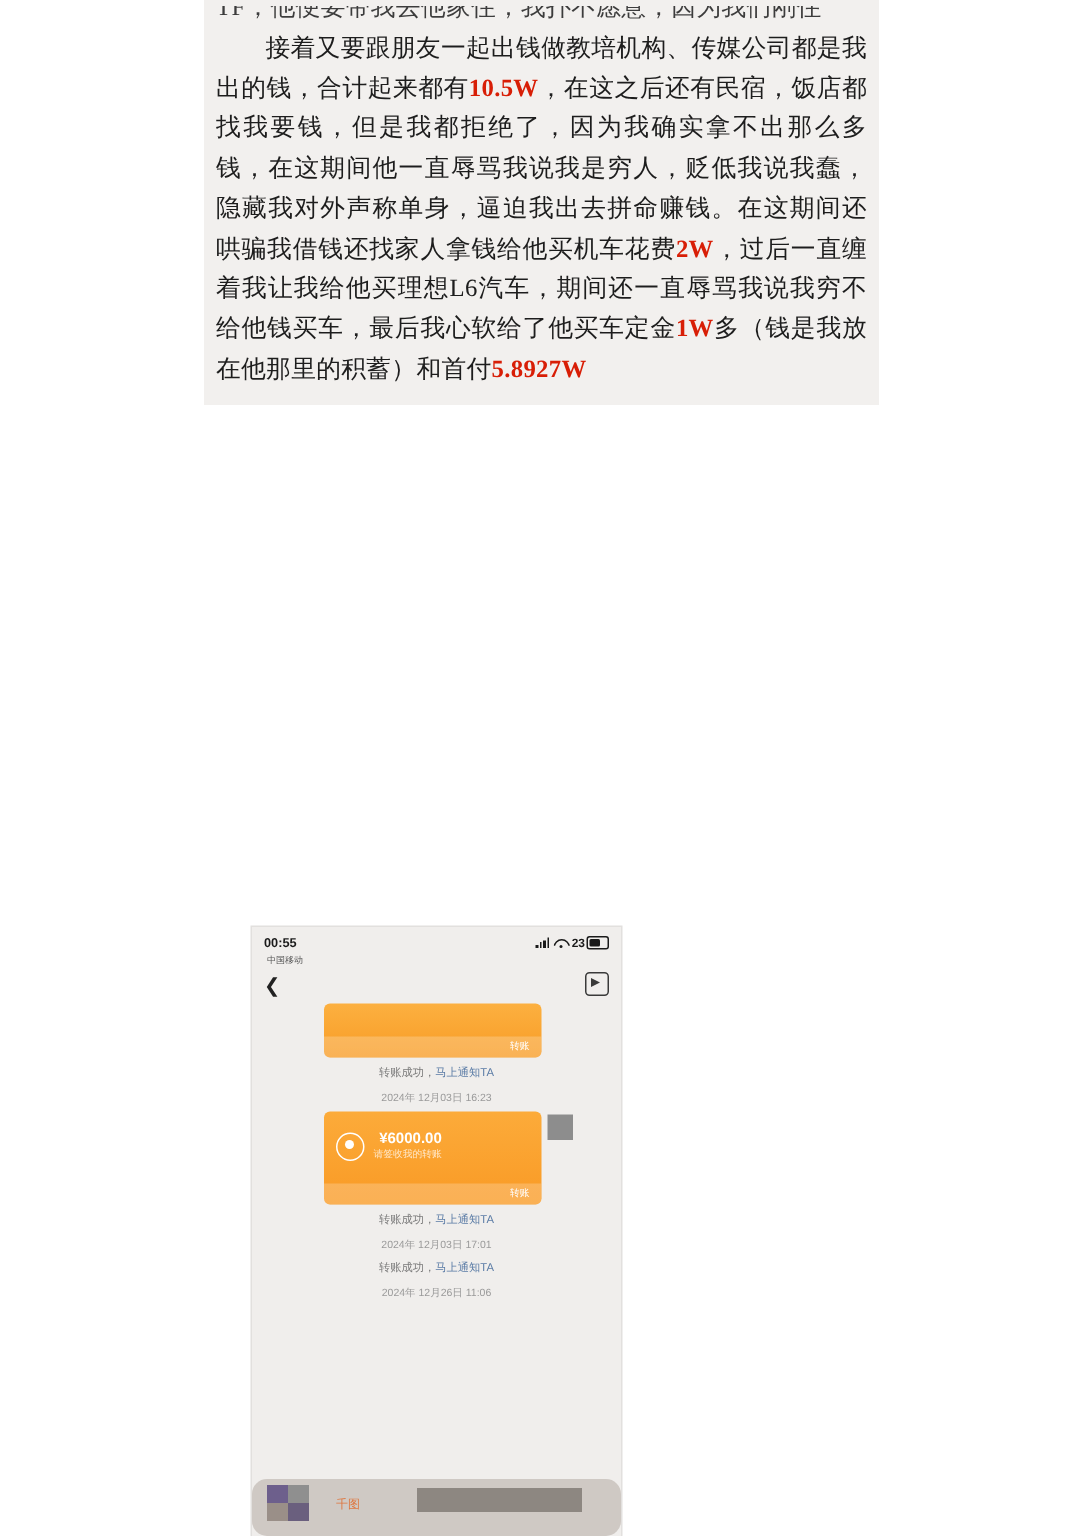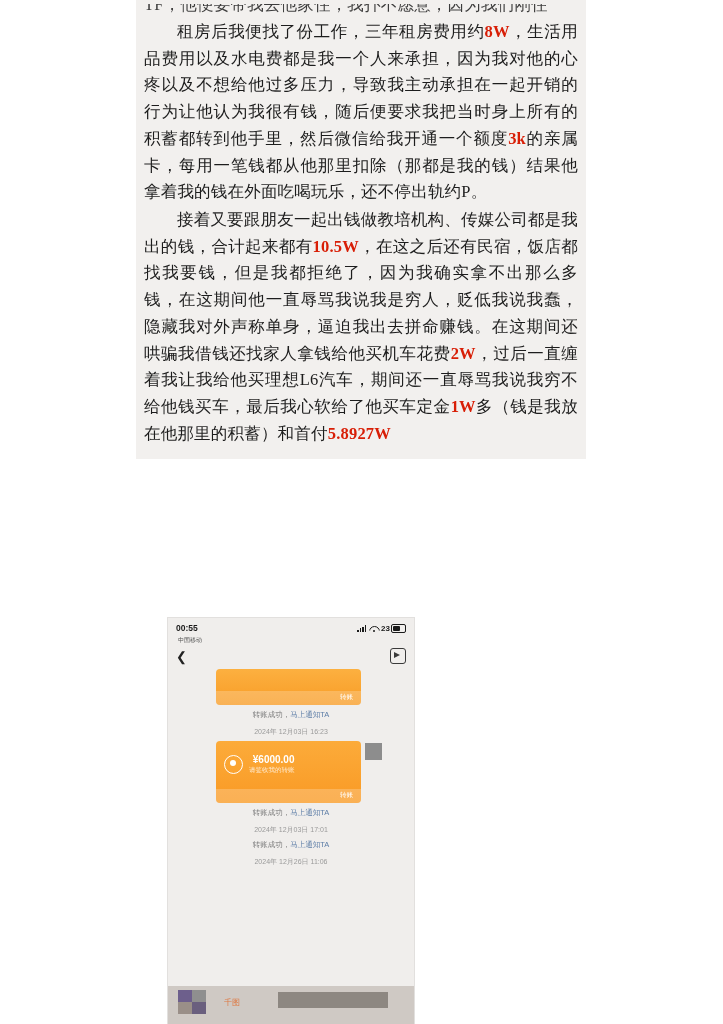--- a/index.html
+++ b/index.html
@@ -266,20 +266,21 @@
     background: #c9b7b1;
     flex: none;
   }
   .avatar-stub.pink { background: #d8b9bd; }
   .avatar-stub.gray { background: #8d8d8d; }
   .bottom-mosaic {
     position: absolute;
     left: 0; bottom: 0;
     width: 246px; height: 38px;
     background: #cfc9c4;
+    border-radius: 10px;
   }
   .mosaic-block {
     position: absolute;
     background: #9b8f88;
   }
   .watermark {
     position: absolute;
     left: 56px; bottom: 16px;
     font-size: 8px;
     color: #e06a2b;
@@ -293,23 +294,20 @@
 <div class="page">
 
   <div class="article">
 
     <div class="para clip-top first-clipped">
       <span>TF，他便要带我去他家住，我扑不愿意，因为我们刚住</span>
     </div>
 
 
 
-    <p class="para indent">
-      <span>租房后我便找了份工作，三年租房费用约</span><span class="red">8W</span><span>，生活用品费用以及水电费都是我一个人来承担，因为我对他的心疼以及不想给他过多压力，导致我主动承担在一起开销的行为让他认为我很有钱，随后便要求我把当时身上所有的积蓄都转到他手里，然后微信给我开通一个额度</span><span class="red">3k</span><span>的亲属卡，每用一笔钱都从他那里扣除（那都是我的钱）结果他拿着我的钱在外面吃喝玩乐，还不停出轨约P。</span>
-    </p>
 
 
     <p class="para indent">
       <span>接着又要跟朋友一起出钱做教培机构、传媒公司都是我出的钱，合计起来都有</span><span class="red">10.5W</span><span>，在这之后还有民宿，饭店都找我要钱，但是我都拒绝了，因为我确实拿不出那么多钱，在这期间他一直辱骂我说我是穷人，贬低我说我蠢，隐藏我对外声称单身，逼迫我出去拼命赚钱。在这期间还哄骗我借钱还找家人拿钱给他买机车花费</span><span class="red">2W</span><span>，过后一直缠着我让我给他买理想L6汽车，期间还一直辱骂我说我穷不给他钱买车，最后我心软给了他买车定金</span><span class="red">1W</span><span>多（钱是我放在他那里的积蓄）和首付</span><span class="red">5.8927W</span>
     </p>
 
   </div>
 
   <div class="phone">
 

